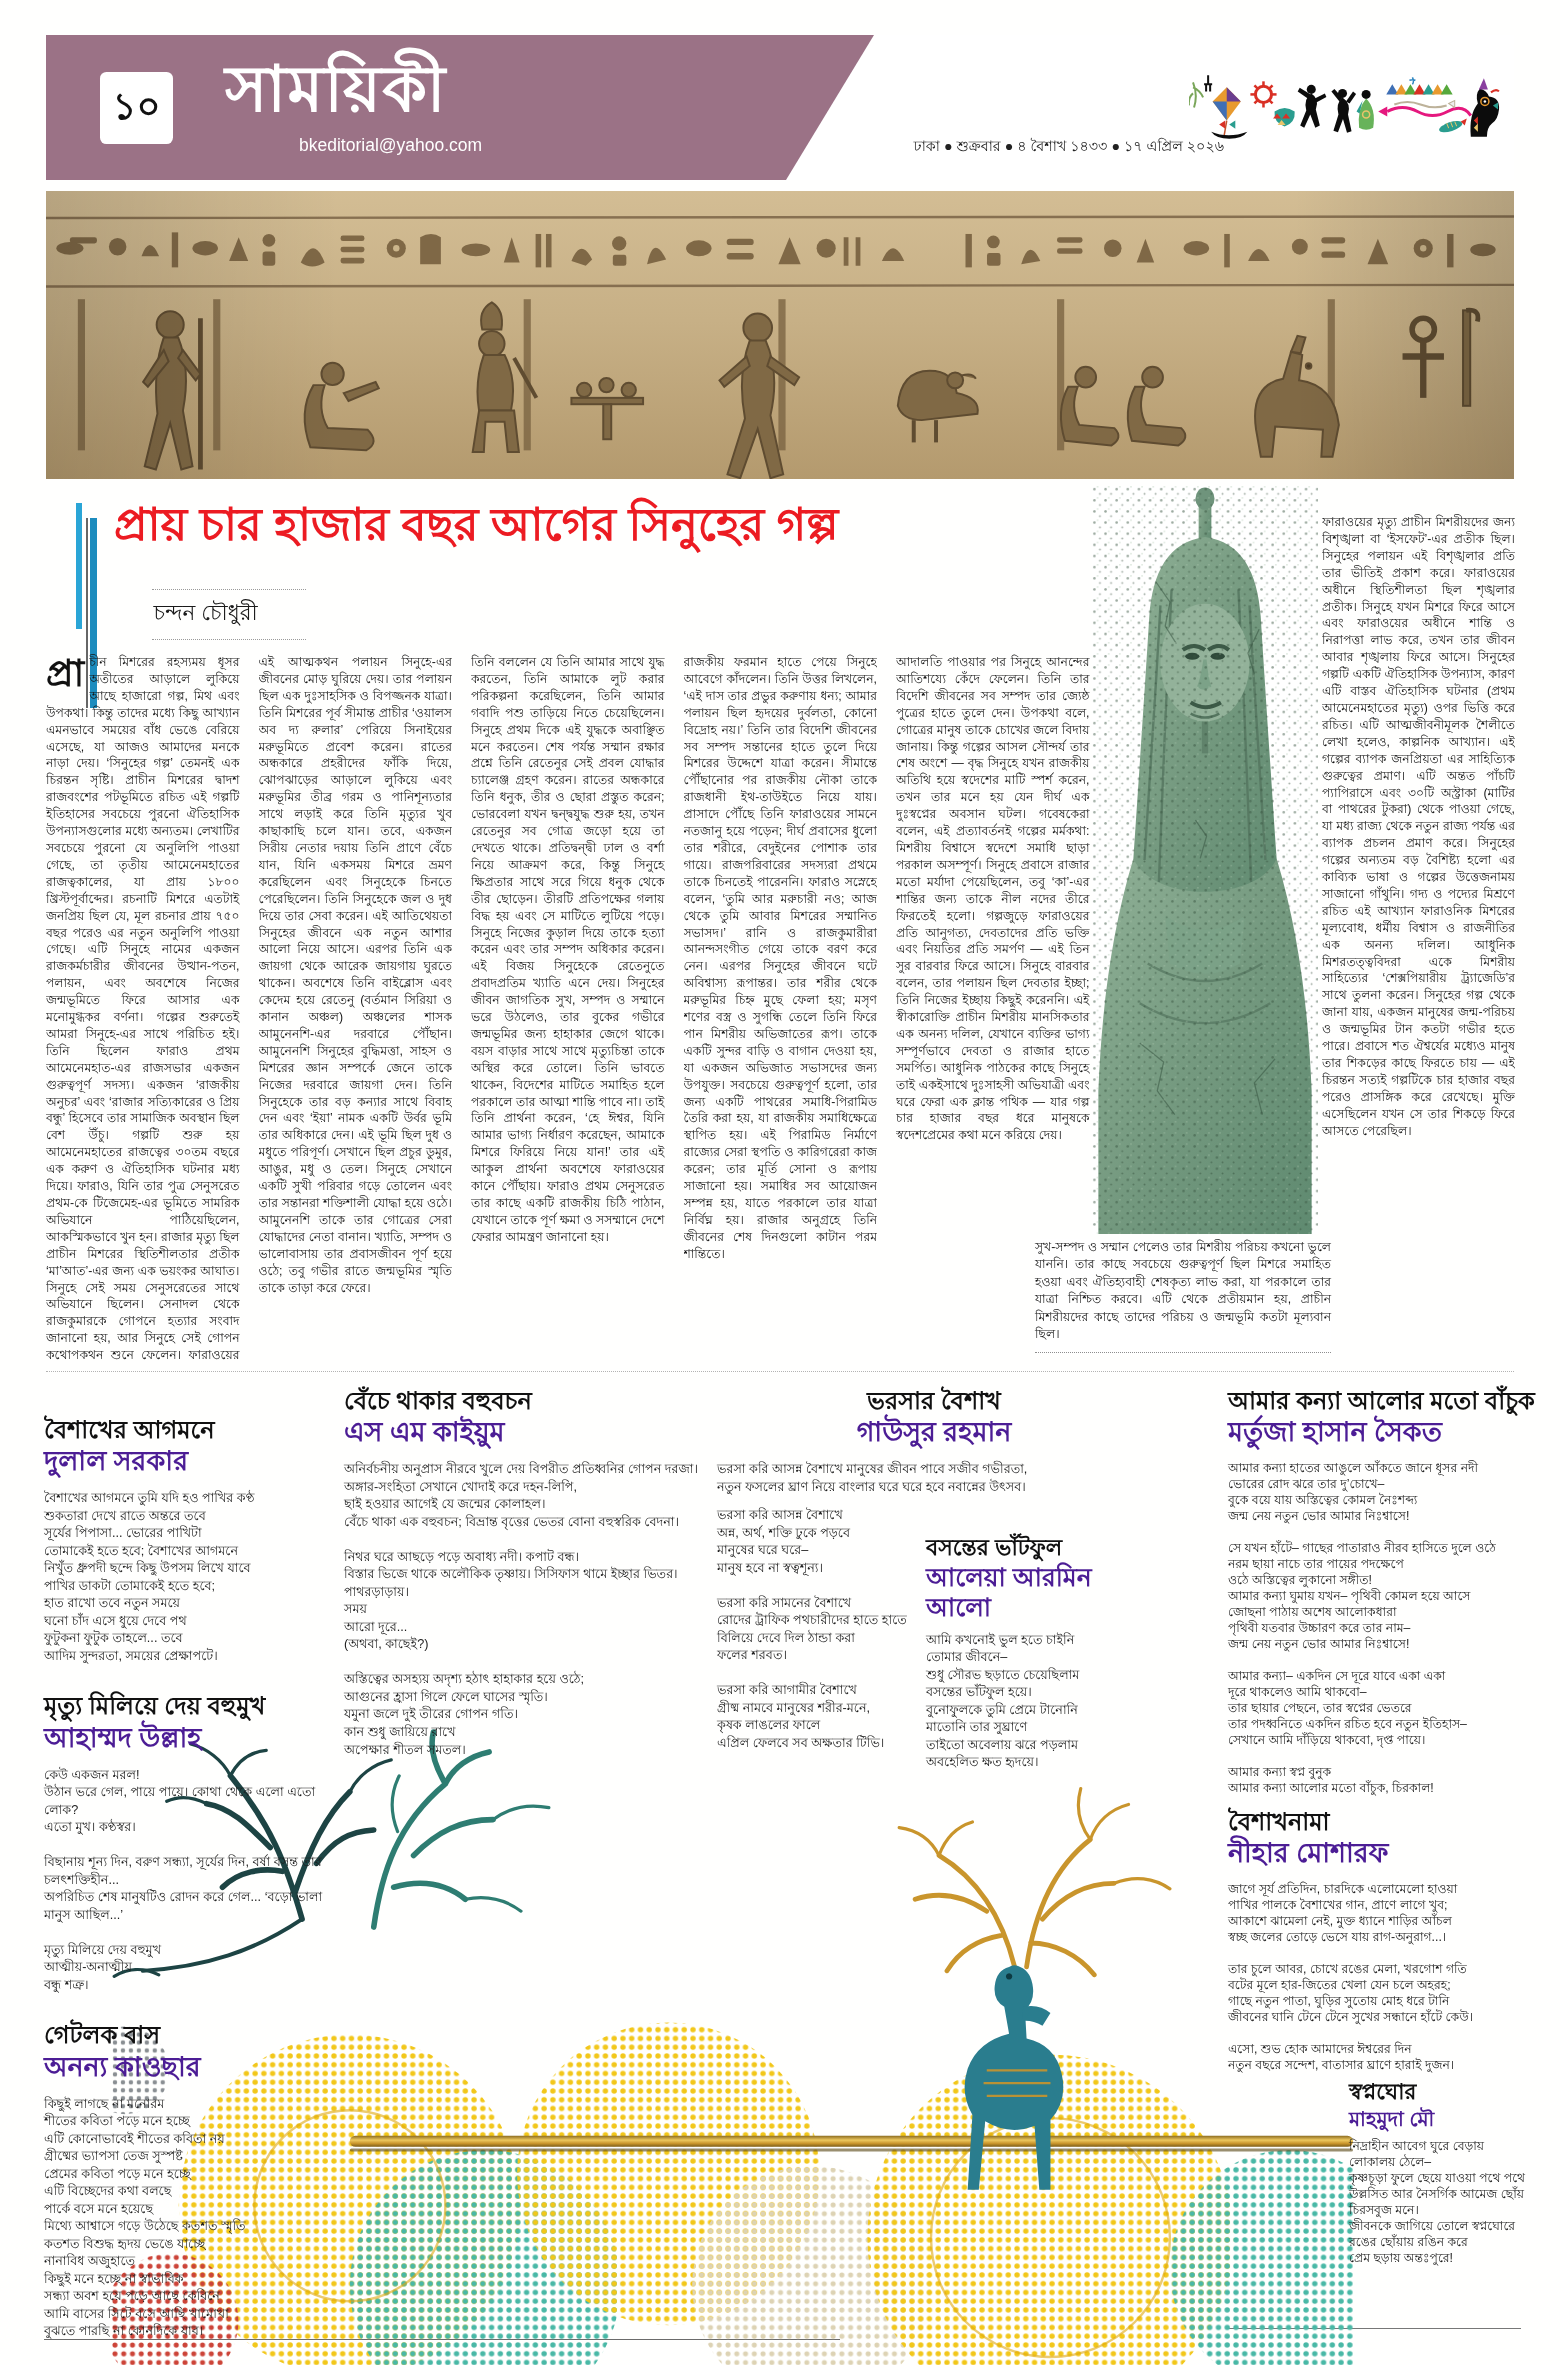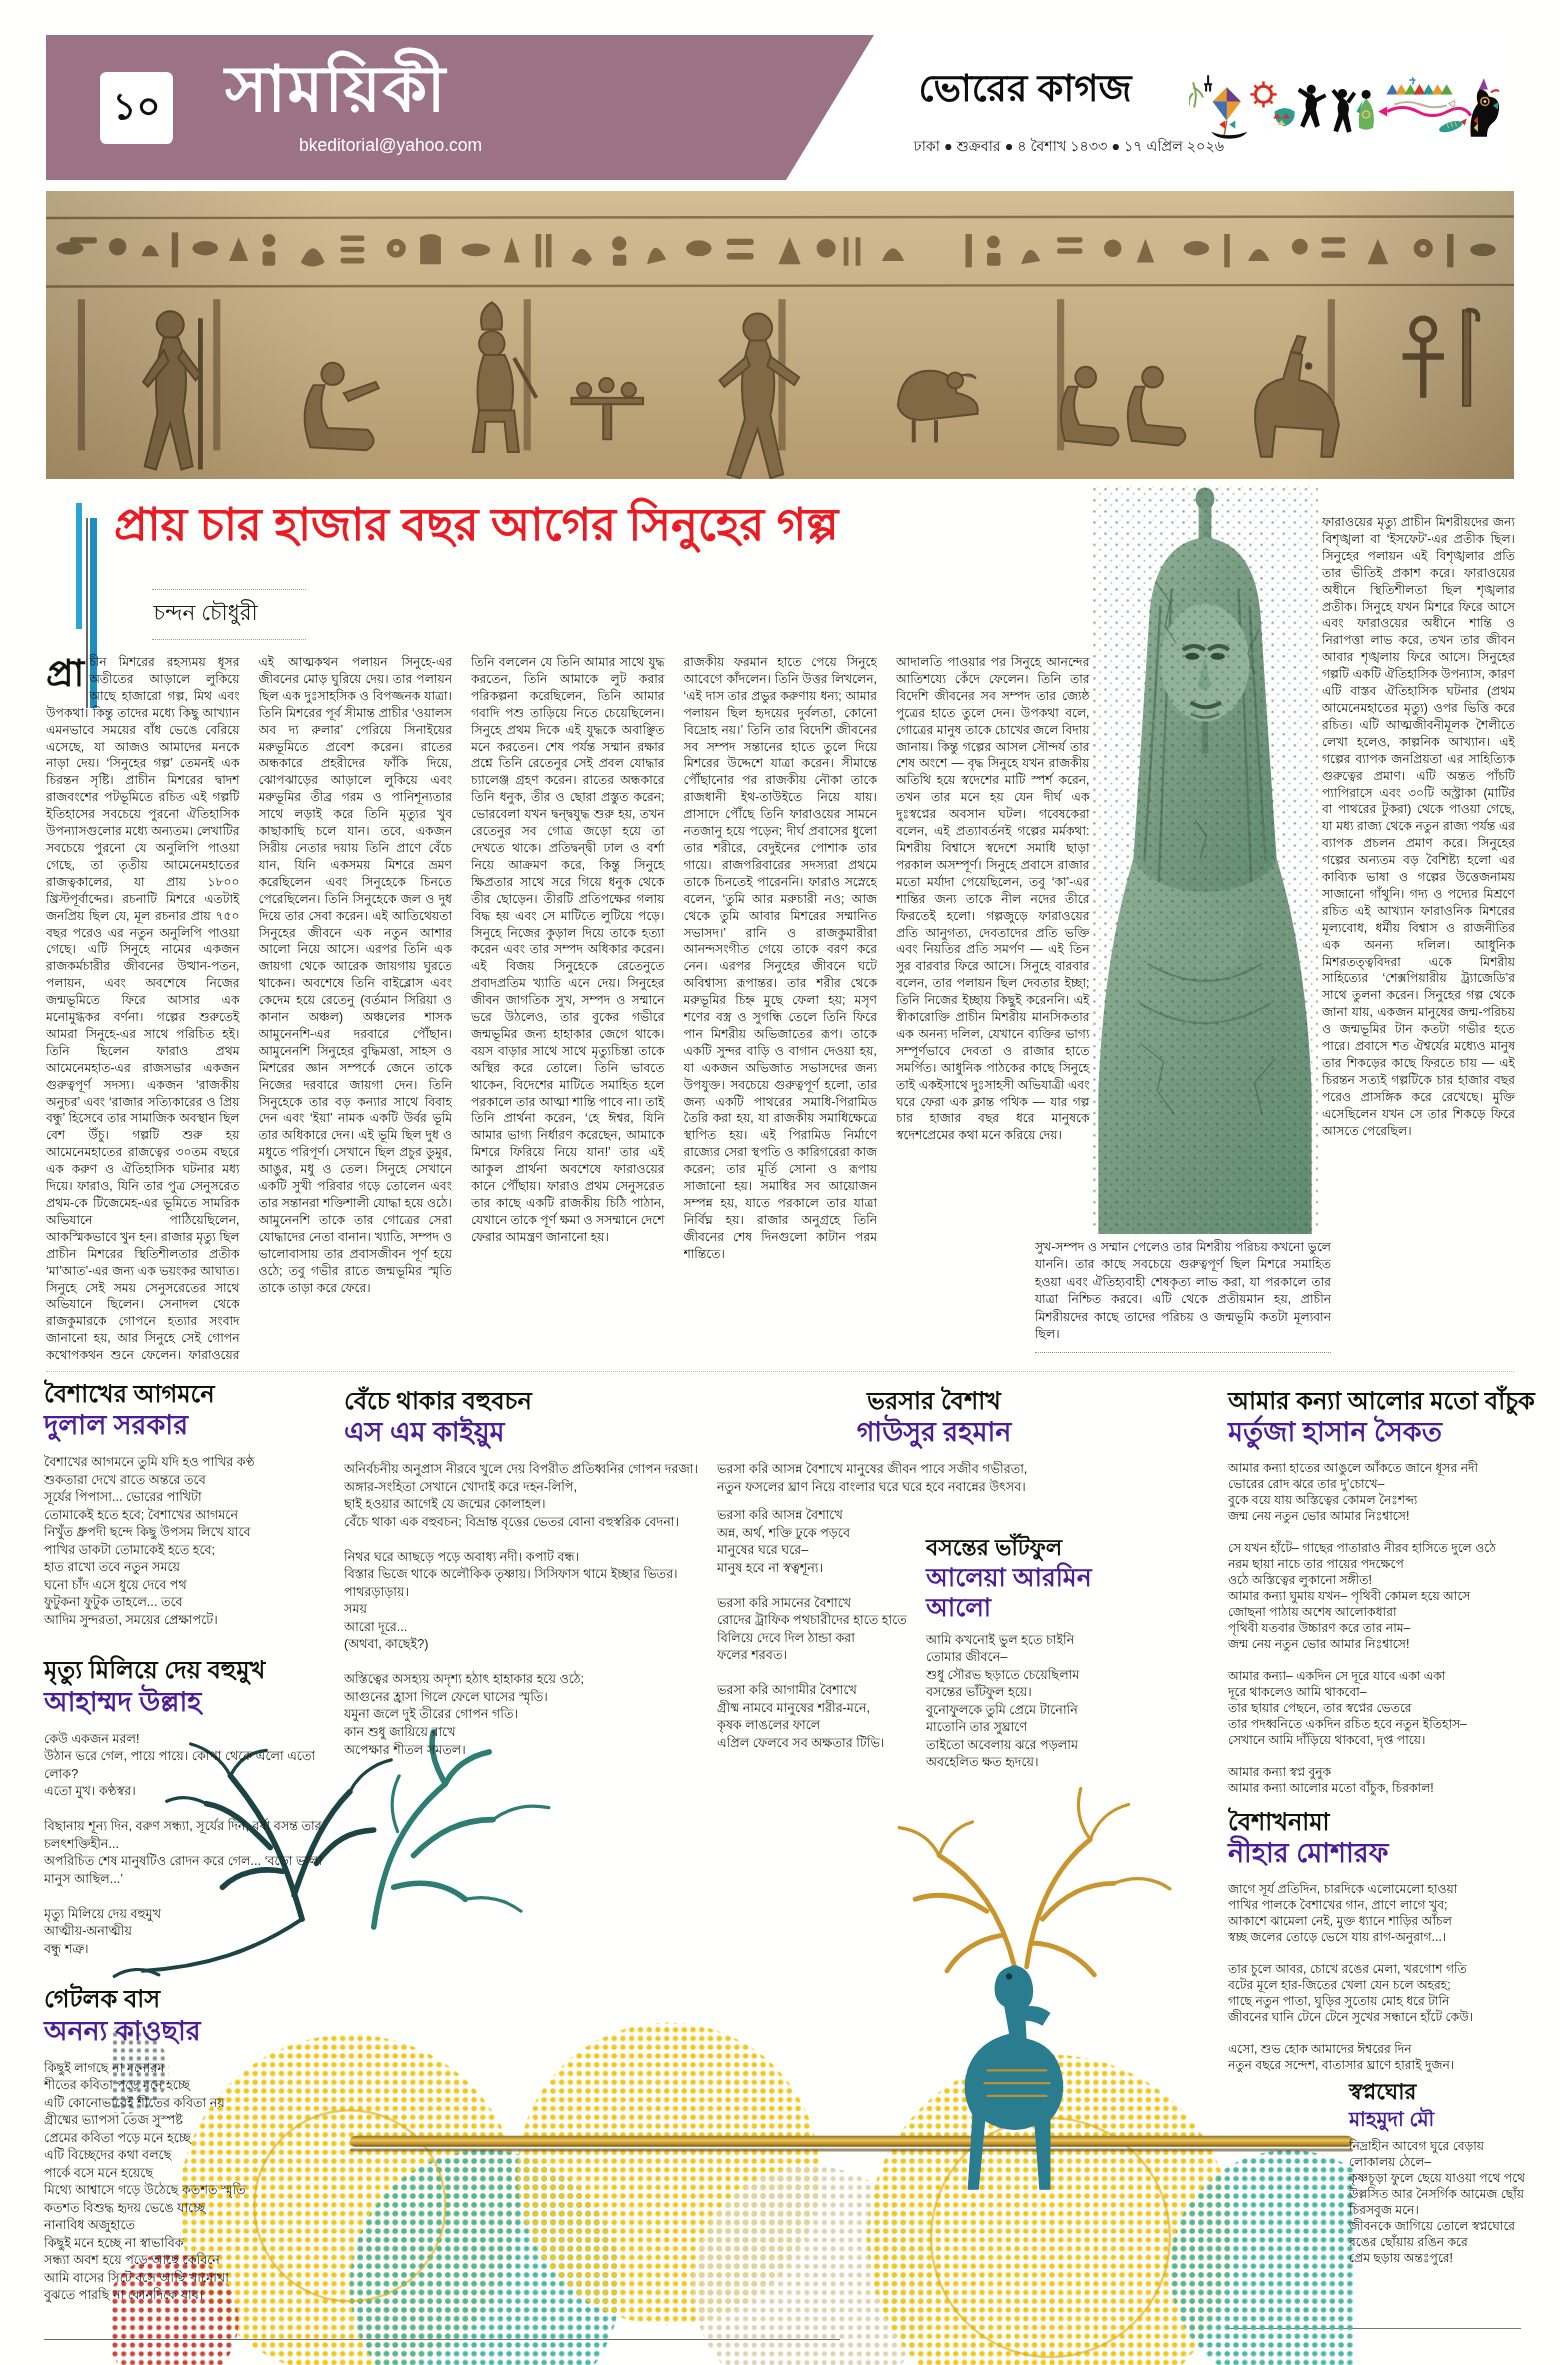--- a/index.html
+++ b/index.html
@@ -40,21 +40,21 @@
   .dropcap{float:left;font-size:37px;line-height:.9;font-weight:bold;padding:3.2px 4.8px 0 0;color:#111;}
   #statue{position:absolute;left:1092px;top:486px;width:226px;height:748px;z-index:2;}
   #caption{position:absolute;left:1035px;top:1239px;width:296px;background:#fff;z-index:3;
            font-size:12.3px;line-height:1.42;text-align:justify;padding-bottom:8px;border-bottom:0.8px dotted #8e8e8e;}
   #sep-rule{position:absolute;left:46px;top:1371px;width:1468px;border-top:0.8px dotted #b3b3b3;}
 
   
   .ptitle{font-size:24px;font-weight:bold;color:#111;line-height:1.15;margin:0;}
   .pauthor{font-size:27px;font-weight:bold;color:#4c1d95;line-height:1.2;margin:1.6px 0 12.7px 0;}
   .poem{font-size:12.7px;line-height:1.38;white-space:pre-line;color:#1c1c1c;}
-  #poemA{position:absolute;left:44px;top:1380px;width:296px;z-index:4;}
+  #poemA{position:absolute;left:44px;top:1416px;width:296px;z-index:4;}
   #poemB{position:absolute;left:344px;top:1387px;width:373px;z-index:4;}
   #poemC{position:absolute;left:717px;top:1387px;width:434px;z-index:4;}
   #poemC .chead{text-align:center;}
   #c-row{display:flex;gap:8px;margin-top:11px;}
   #c-row .cleft{width:201px;}
   #c-row .cright{width:215px;margin-top:28px;}
   #c-row .ptitle{font-size:22px;}
   #c-row .pauthor{font-size:25px;margin-bottom:9.6px;}
   #poemD{position:absolute;left:1228px;top:1387px;width:318px;z-index:4;}
   #poemD .poem{font-size:12.3px;line-height:1.3;}
@@ -71,21 +71,20 @@
 </head>
 <body>
 
 <div id="page">
 
   <div id="header">
     <div id="pageno">১০</div>
     <div id="masthead">সাময়িকী</div>
     <div id="hdr-email">bkeditorial@yahoo.com</div>
     <div id="hdr-white"></div>
-    <div id="paper-name">ভোরের কাগজ</div>
     <div id="dateline">ঢাকা ● শুক্রবার ● ৪ বৈশাখ ১৪৩৩ ● ১৭ এপ্রিল ২০২৬</div>
     <svg id="festival" viewBox="0 0 620 140" preserveAspectRatio="xMidYMid meet">
       <rect x="0" y="0" width="620" height="140" fill="#ffffff"></rect>
 
       <path d="M8,20 q10,25 2,50 M8,30 q14,6 20,20 M8,42 q-10,8 -8,24" stroke="#7aa65a" stroke-width="4" fill="none"></path>
 
       <path d="M38,6 v18 M30,24 h16 M34,24 v14 M42,24 v14" stroke="#111" stroke-width="4" fill="none"></path>
 
       <g>
         <polygon points="75,30 103,58 75,96 47,58" fill="#e89a2f"></polygon>

